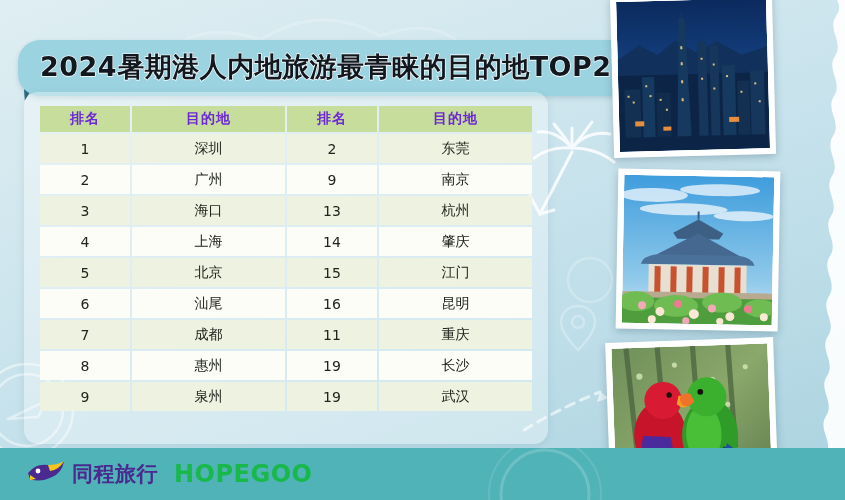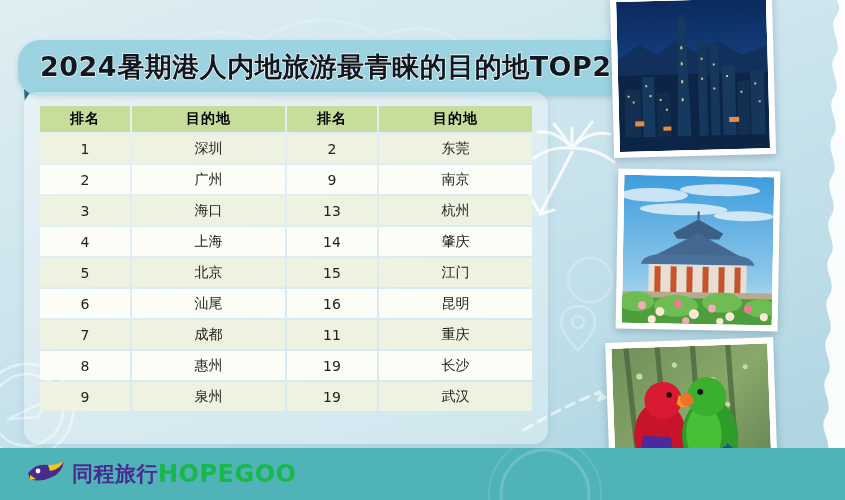--- a/index.html
+++ b/index.html
@@ -65,21 +65,21 @@
     box-shadow: 0 2px 8px rgba(60,110,130,.12);
   }
   table.rank-table {
     width: 100%;
     border-collapse: separate;
     border-spacing: 2px 2px;
     table-layout: fixed;
   }
   table.rank-table th {
     background: #c6dd9b;
-    color: #000000;
+    color: #6d28d9;
     font-size: 14px;
     font-weight: 700;
     height: 26px;
     letter-spacing: 1px;
     font-family: "DejaVu Sans", "Liberation Sans", sans-serif;
     margin-top: 40px;
   }
   table.rank-table td {
     height: 29px;
     text-align: center;
@@ -109,20 +109,21 @@
   
   .torn-edge { position: absolute; right: 0; top: 0; width: 52px; height: 500px; }
 
   
   .footer {
     position: absolute; left: 0; bottom: 0;
     width: 845px; height: 52px;
     background: #4fb3b8;
     display: flex; align-items: center;
     padding-left: 26px;
+    gap: 16px;
     overflow: hidden;
   }
   .footer-deco { position: absolute; right: 240px; bottom: -28px; opacity: .35; }
   .brand { display: flex; align-items: center; gap: 6px; }
   .brand-name {
     font-family: "DejaVu Sans", "Liberation Sans", sans-serif;
     font-size: 21px; font-weight: 900; color: #4a2a8f;
     letter-spacing: .5px;
   }
   .brand2-name {

